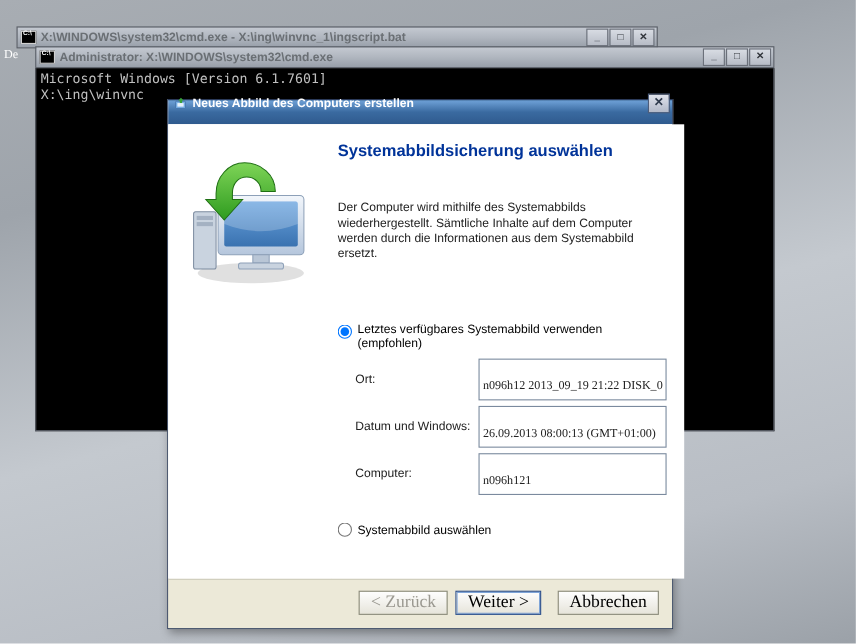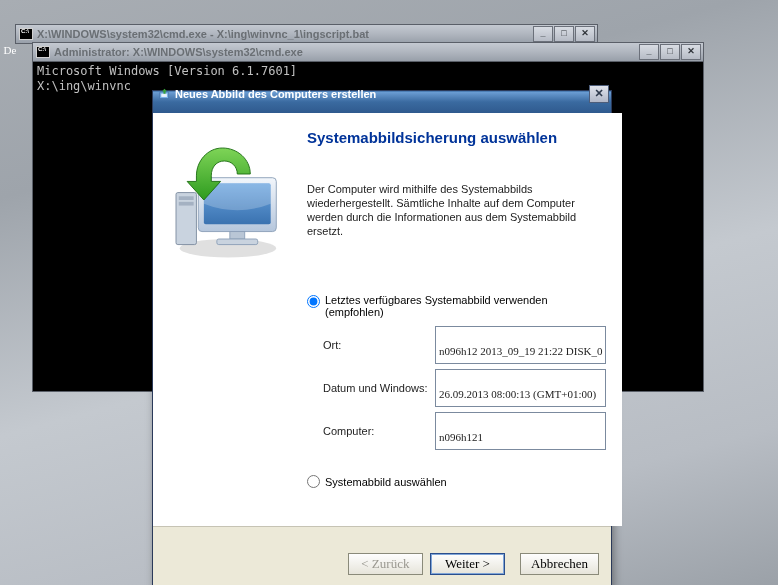--- a/index.html
+++ b/index.html
@@ -215,28 +215,27 @@
     }
     .wizard-footer {
       background: #ece9d8;
       border-top: 1px solid #c6c3b4;
       padding: 10px 12px 12px;
       text-align: right;
     }
     .wbtn {
       min-width: 75px;
       height: 22px;
-      font-size: 13px;
+      font-size: 16px;
       font-family: Tahoma;
       background: linear-gradient(to bottom,#fefefe,#e6e4da);
       border: 1px solid #8a8a7a;
       cursor: pointer;
       padding:0 10px;
       margin-left:4px;
-      margin-top:16px;
     }
     .wbtn.default {
       border: 1px solid #2a4e8c;
       box-shadow: inset 0 0 0 1px #7fa5d8;
     }
     .wbtn:disabled {
       color: #9a9890;
       cursor: default;
     }
   </style>

